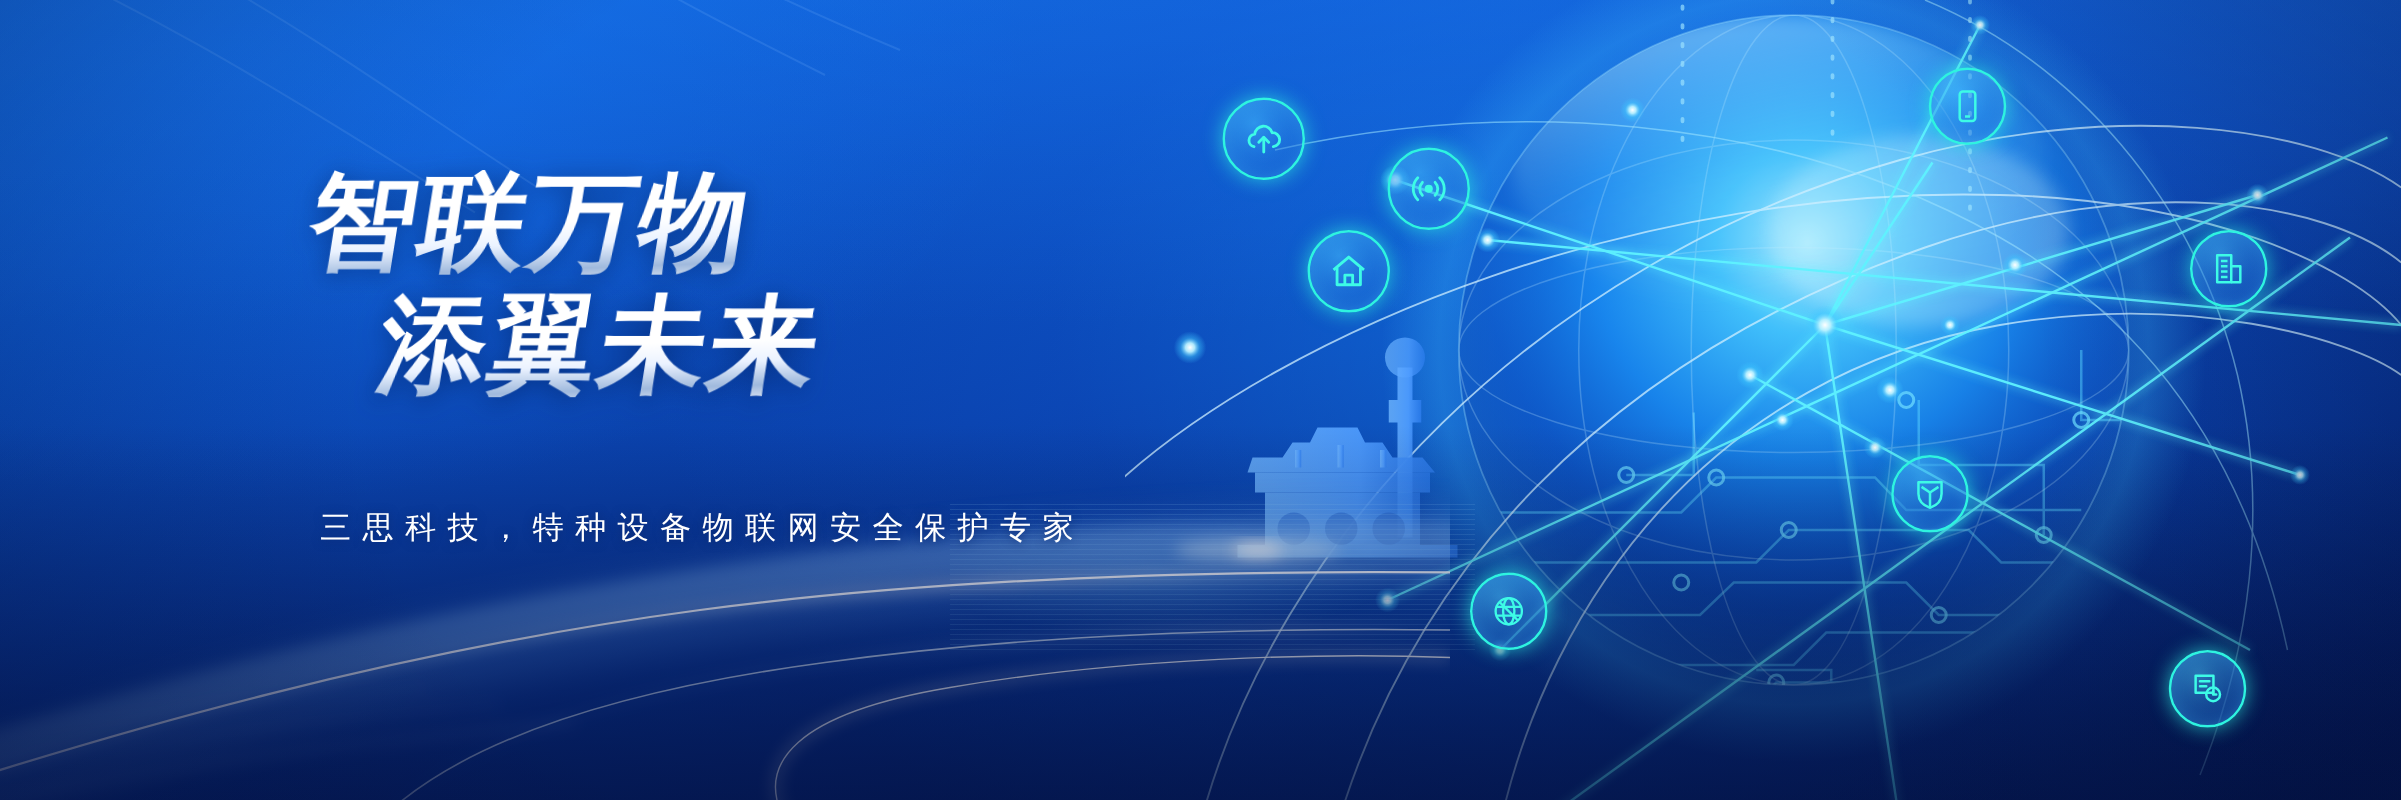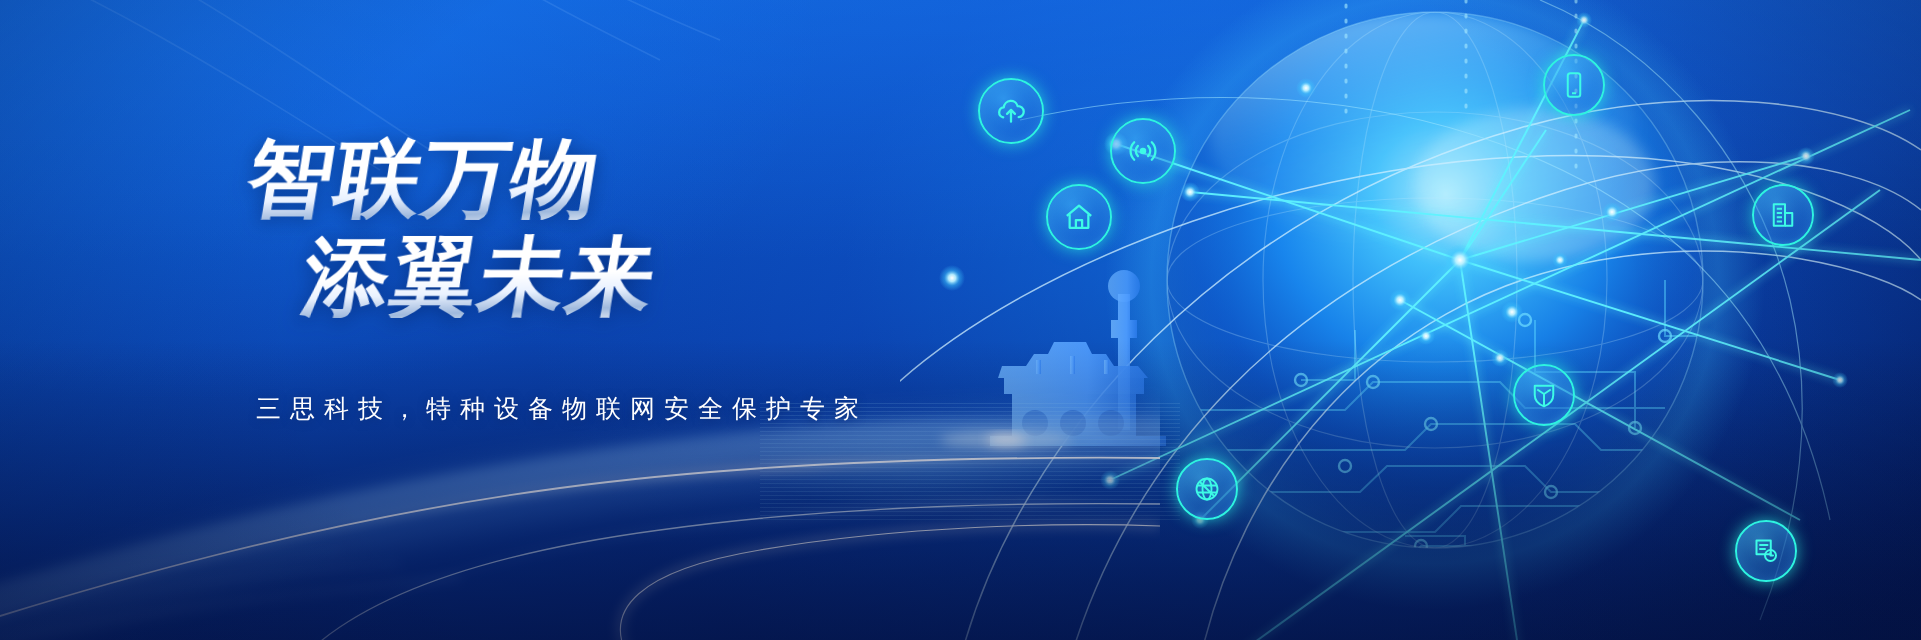--- a/index.html
+++ b/index.html
@@ -77,21 +77,21 @@
     transform:skewX(-9deg);
     background:linear-gradient(178deg,#ffffff 0%,#ffffff 44%,#eaf2ff 60%,#9fb9dd 78%,#ffffff 96%);
     -webkit-background-clip:text;background-clip:text;
     color:transparent;-webkit-text-fill-color:transparent;
     filter:drop-shadow(0 2px 10px rgba(0,30,90,0.55));
     white-space:nowrap;
   }
   .hl-row.r2{margin-left:56px;margin-top:14px;}
 
   .subtitle{
-    position:absolute;left:256px;top:392px;
+    position:absolute;left:256px;top:405px;
     font-size:25px;
     letter-spacing:9px;
     color:#ffffff;
     font-weight:500;
     white-space:nowrap;
     text-shadow:0 1px 8px rgba(10,40,110,0.8);
   }
 
   
   .skyline{position:absolute;left:960px;bottom:150px;width:290px;height:230px;pointer-events:none;}

